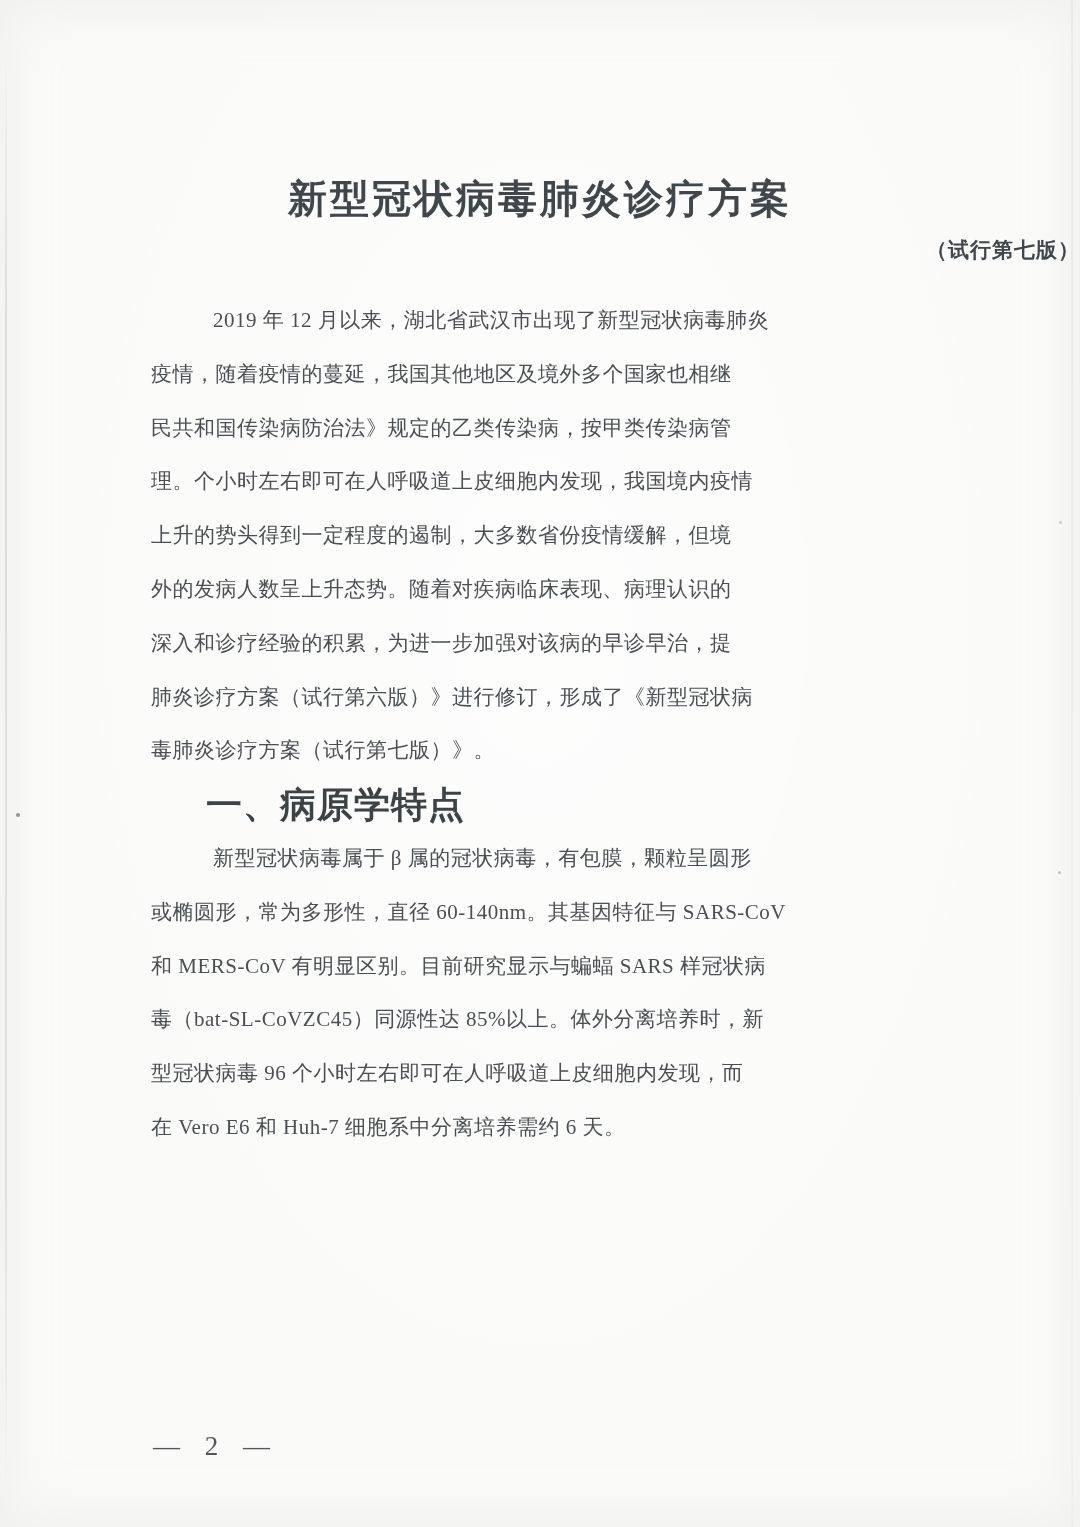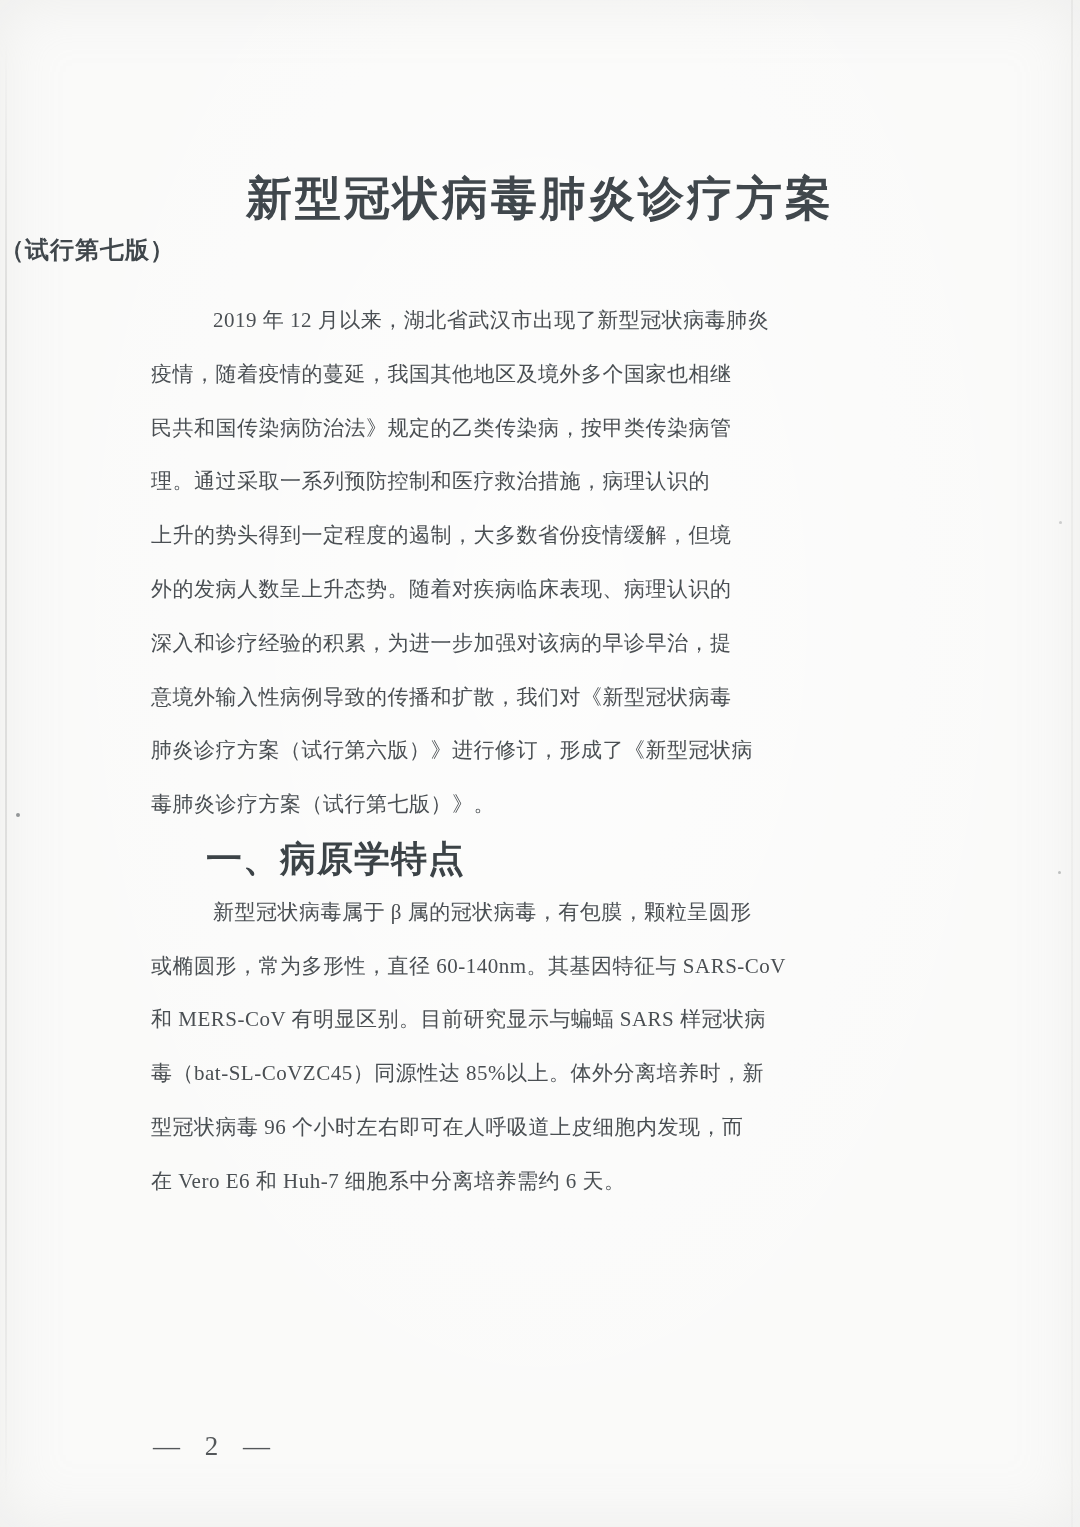--- a/index.html
+++ b/index.html
@@ -26,27 +26,27 @@
     position:absolute;left:5px;top:40px;width:2px;height:1460px;
     background:linear-gradient(to bottom, rgba(190,190,188,0) 0%, rgba(190,190,188,.45) 20%, rgba(190,190,188,.35) 80%, rgba(190,190,188,0) 100%);
   }
   .edge-right{
     position:absolute;right:7px;top:0;width:2px;height:1527px;
     background:linear-gradient(to bottom, rgba(200,200,198,.25), rgba(200,200,198,.1));
   }
   .title{
     position:absolute;left:0;top:170px;width:100%;
     margin:0;text-align:center;
-    font-size:46px;line-height:58px;font-weight:bold;
+    font-size:39px;line-height:58px;font-weight:bold;
     letter-spacing:3px;color:var(--title-ink);
   }
   .subtitle{
     position:absolute;left:0;top:231px;width:100%;
-    text-align:left;
-    font-size:24px;line-height:38px;font-weight:bold;
+    text-align:right;
+    font-size:21px;line-height:38px;font-weight:bold;
     letter-spacing:1px;color:var(--title-ink);
   }
   .doc-body{
     position:absolute;left:151px;top:294px;width:790px;
     color:var(--ink);
   }
   .line{
     height:53.8px;line-height:53.8px;
     font-size:21px;
     white-space:nowrap;
@@ -83,25 +83,24 @@
   <div class="edge-left"></div>
   <div class="edge-right"></div>
 
   <h1 class="title">新型冠状病毒肺炎诊疗方案</h1>
   <div class="subtitle">（试行第七版）</div>
 
   <div class="doc-body" id="doc-body">
       <div class="line start">2019 年 12 月以来，湖北省武汉市出现了新型冠状病毒肺炎</div>
       <div class="line mid">疫情，随着疫情的蔓延，我国其他地区及境外多个国家也相继</div>
       <div class="line mid">民共和国传染病防治法》规定的乙类传染病，按甲类传染病管</div>
-      <div class="line mid">理。通过采取一系列预防控制和医疗救治措施，病理认识的</div>
+      <div class="line mid">理。个小时左右即可在人呼吸道上皮细胞内发现，我国境内疫情</div>
       <div class="line mid">上升的势头得到一定程度的遏制，大多数省份疫情缓解，但境</div>
       <div class="line mid">外的发病人数呈上升态势。随着对疾病临床表现、病理认识的</div>
       <div class="line mid">深入和诊疗经验的积累，为进一步加强对该病的早诊早治，提</div>
-      <div class="line mid">意境外输入性病例导致的传播和扩散，我们对《新型冠状病毒</div>
       <div class="line mid">肺炎诊疗方案（试行第六版）》进行修订，形成了《新型冠状病</div>
       <div class="line end">毒肺炎诊疗方案（试行第七版）》。</div>
       <div class="line heading">一、病原学特点</div>
       <div class="line start">新型冠状病毒属于 β 属的冠状病毒，有包膜，颗粒呈圆形</div>
       <div class="line mid">或椭圆形，常为多形性，直径 60-140nm。其基因特征与 SARS-CoV</div>
       <div class="line mid">和 MERS-CoV 有明显区别。目前研究显示与蝙蝠 SARS 样冠状病</div>
       <div class="line mid">毒（bat-SL-CoVZC45）同源性达 85%以上。体外分离培养时，新</div>
       <div class="line mid">型冠状病毒 96 个小时左右即可在人呼吸道上皮细胞内发现，而</div>
       <div class="line end">在 Vero E6 和 Huh-7 细胞系中分离培养需约 6 天。</div>
     </div>

